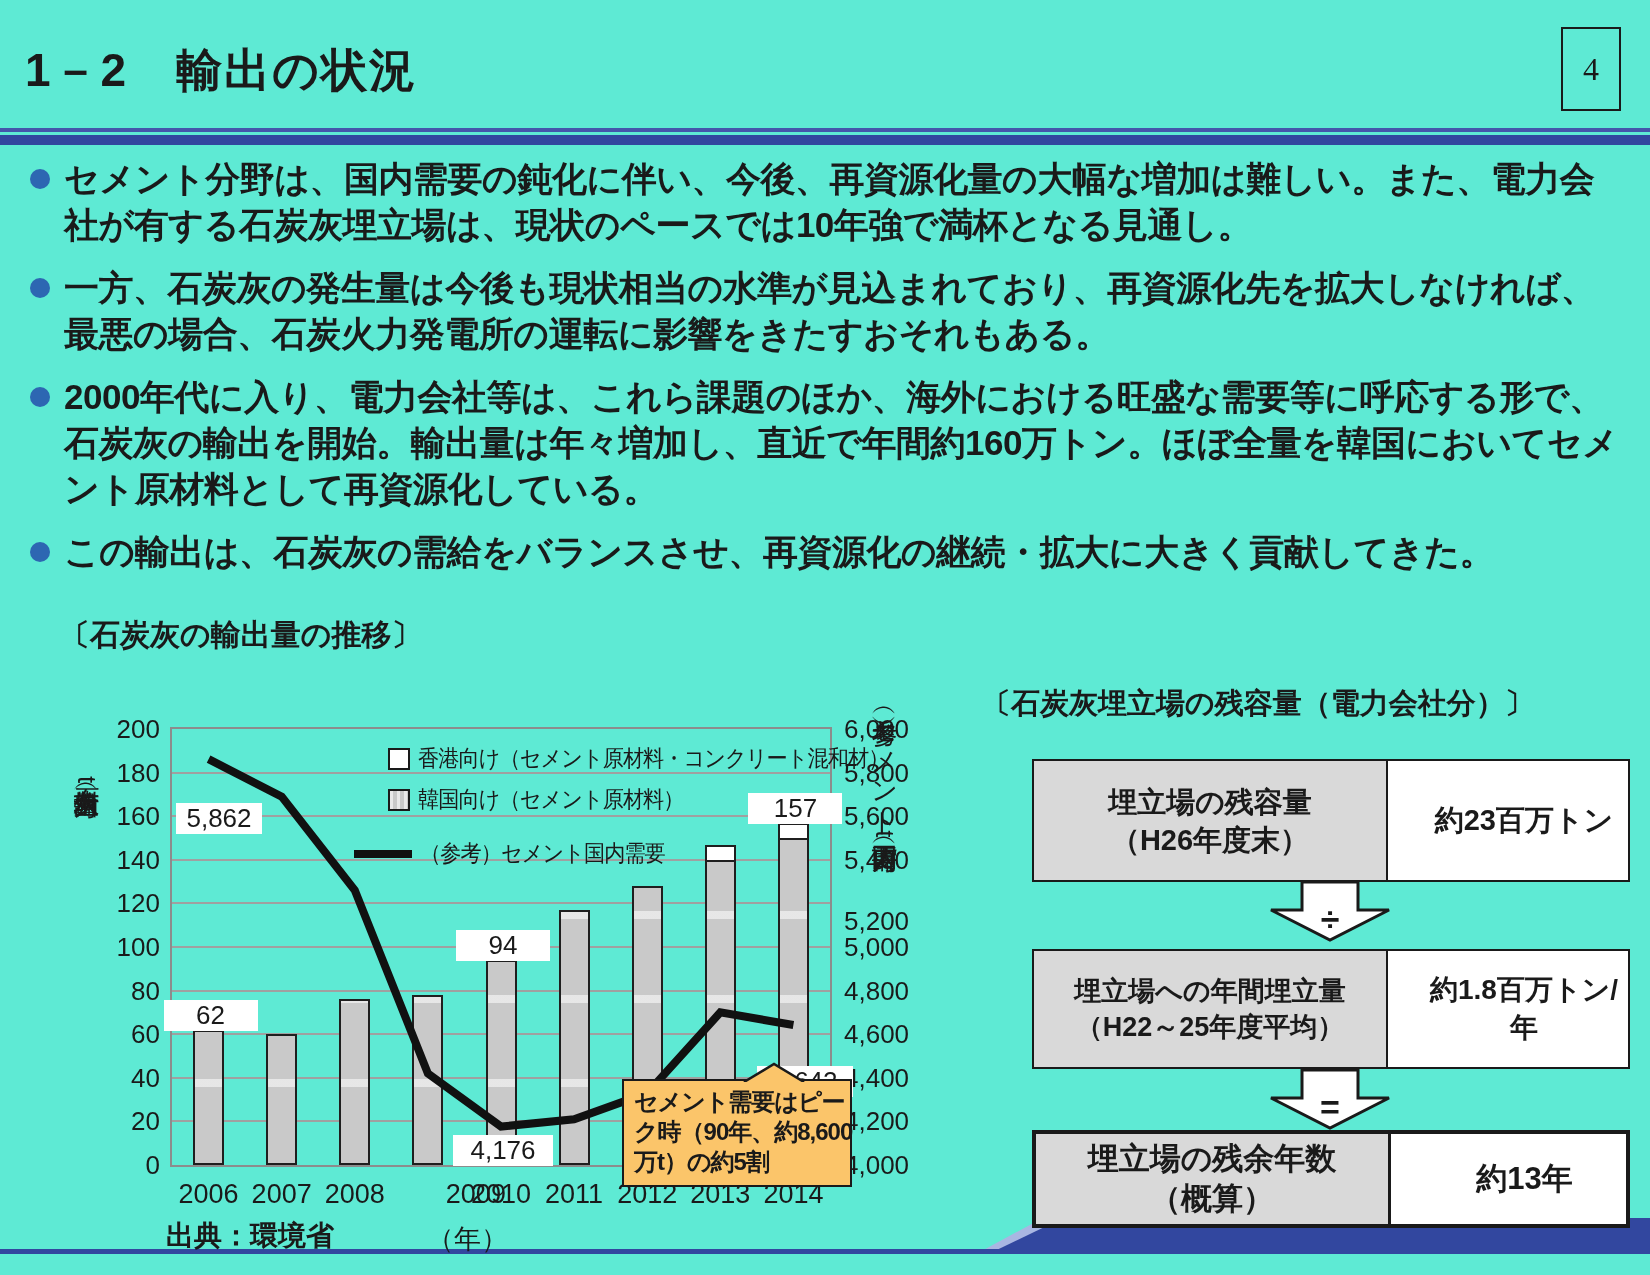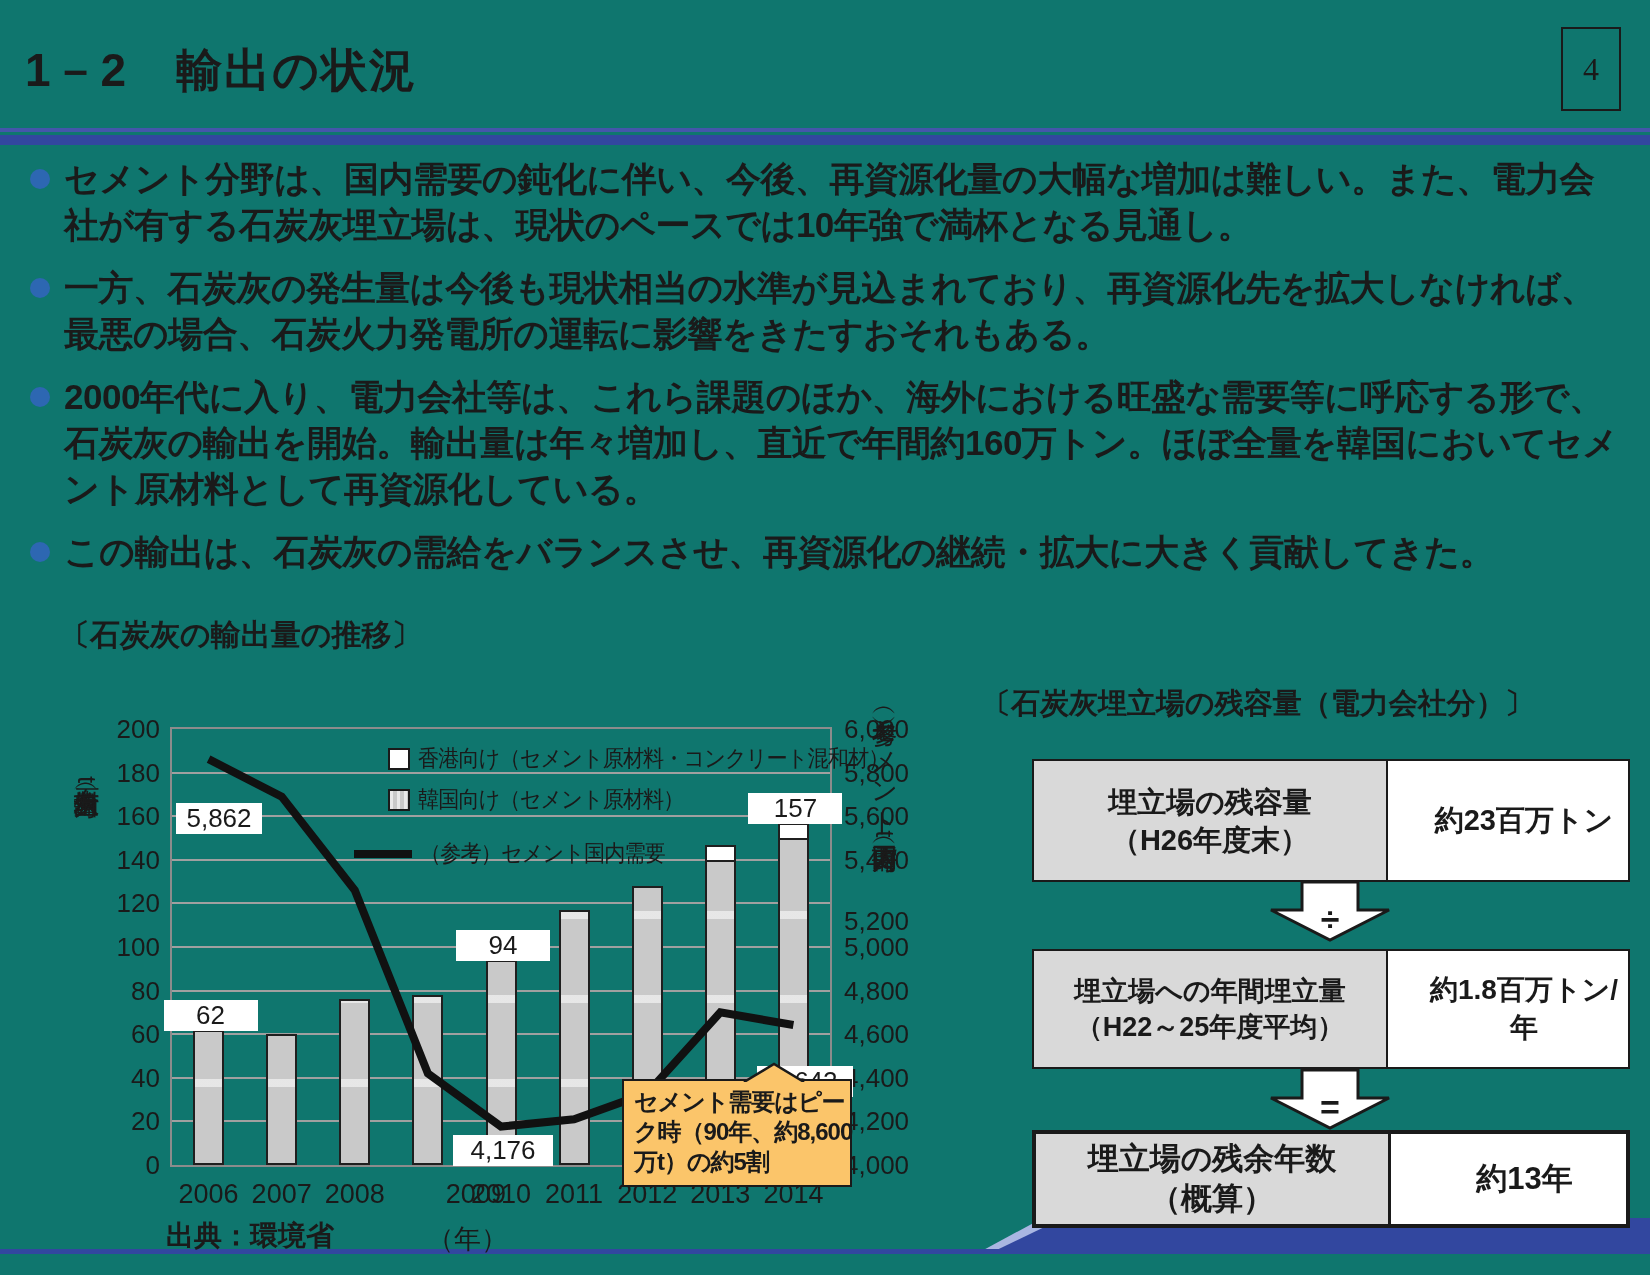--- a/index.html
+++ b/index.html
@@ -1,16 +1,16 @@
 <!DOCTYPE html>
 <html><head>
 <meta charset="utf-8">
 <style>
   html,body{margin:0;padding:0;background:#fff;}
-  .slide{position:relative;width:1650px;height:1275px;background:#0f766e;overflow:hidden;
+  .slide{position:relative;width:1650px;height:1275px;background:#5eead4;overflow:hidden;
          font-family:"Liberation Sans","DejaVu Sans",sans-serif;color:#1a1a1a;}
   
   .title{position:absolute;left:25px;top:40px;font-size:46px;font-weight:700;letter-spacing:2px;}
   .pagebox{position:absolute;left:1561px;top:27px;width:56px;height:80px;border:2px solid #1a1a1a;
            display:flex;align-items:center;justify-content:center;
            font-family:"Liberation Serif","DejaVu Serif",serif;font-size:32px;}
   .rule-thin{position:absolute;left:0;top:128px;width:1650px;height:4px;background:#4456ab;}
   .rule-thick{position:absolute;left:0;top:135px;width:1650px;height:10px;background:#32479f;}
   
   .bullets{position:absolute;left:26px;top:156px;width:1598px;}

